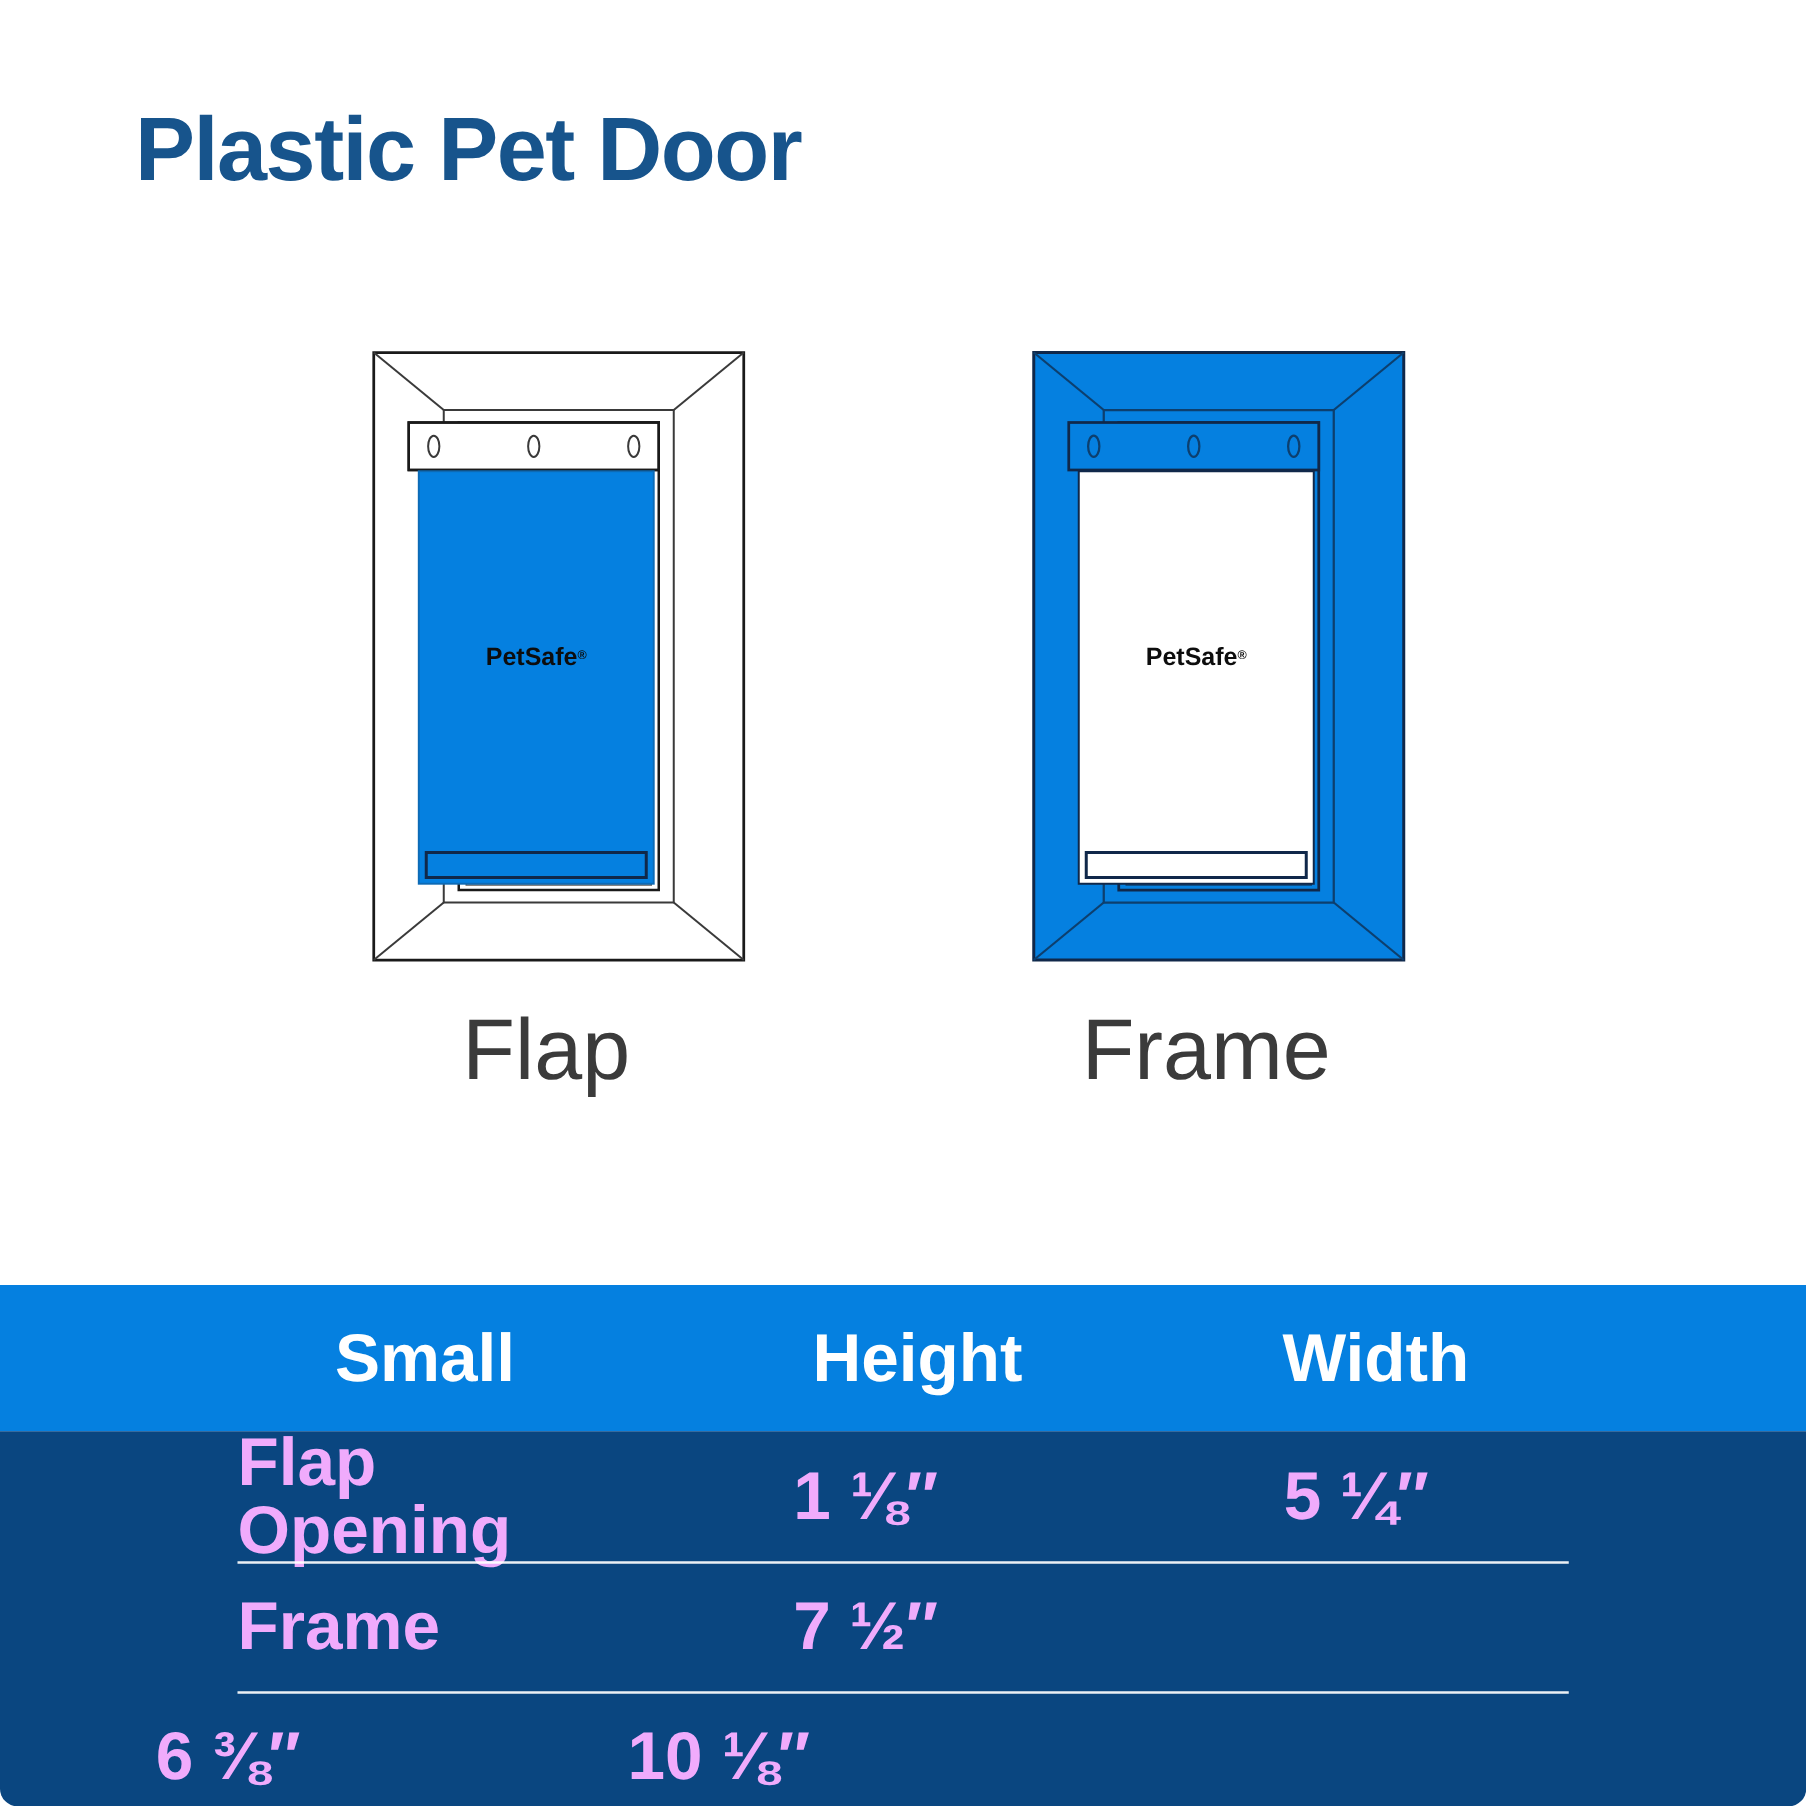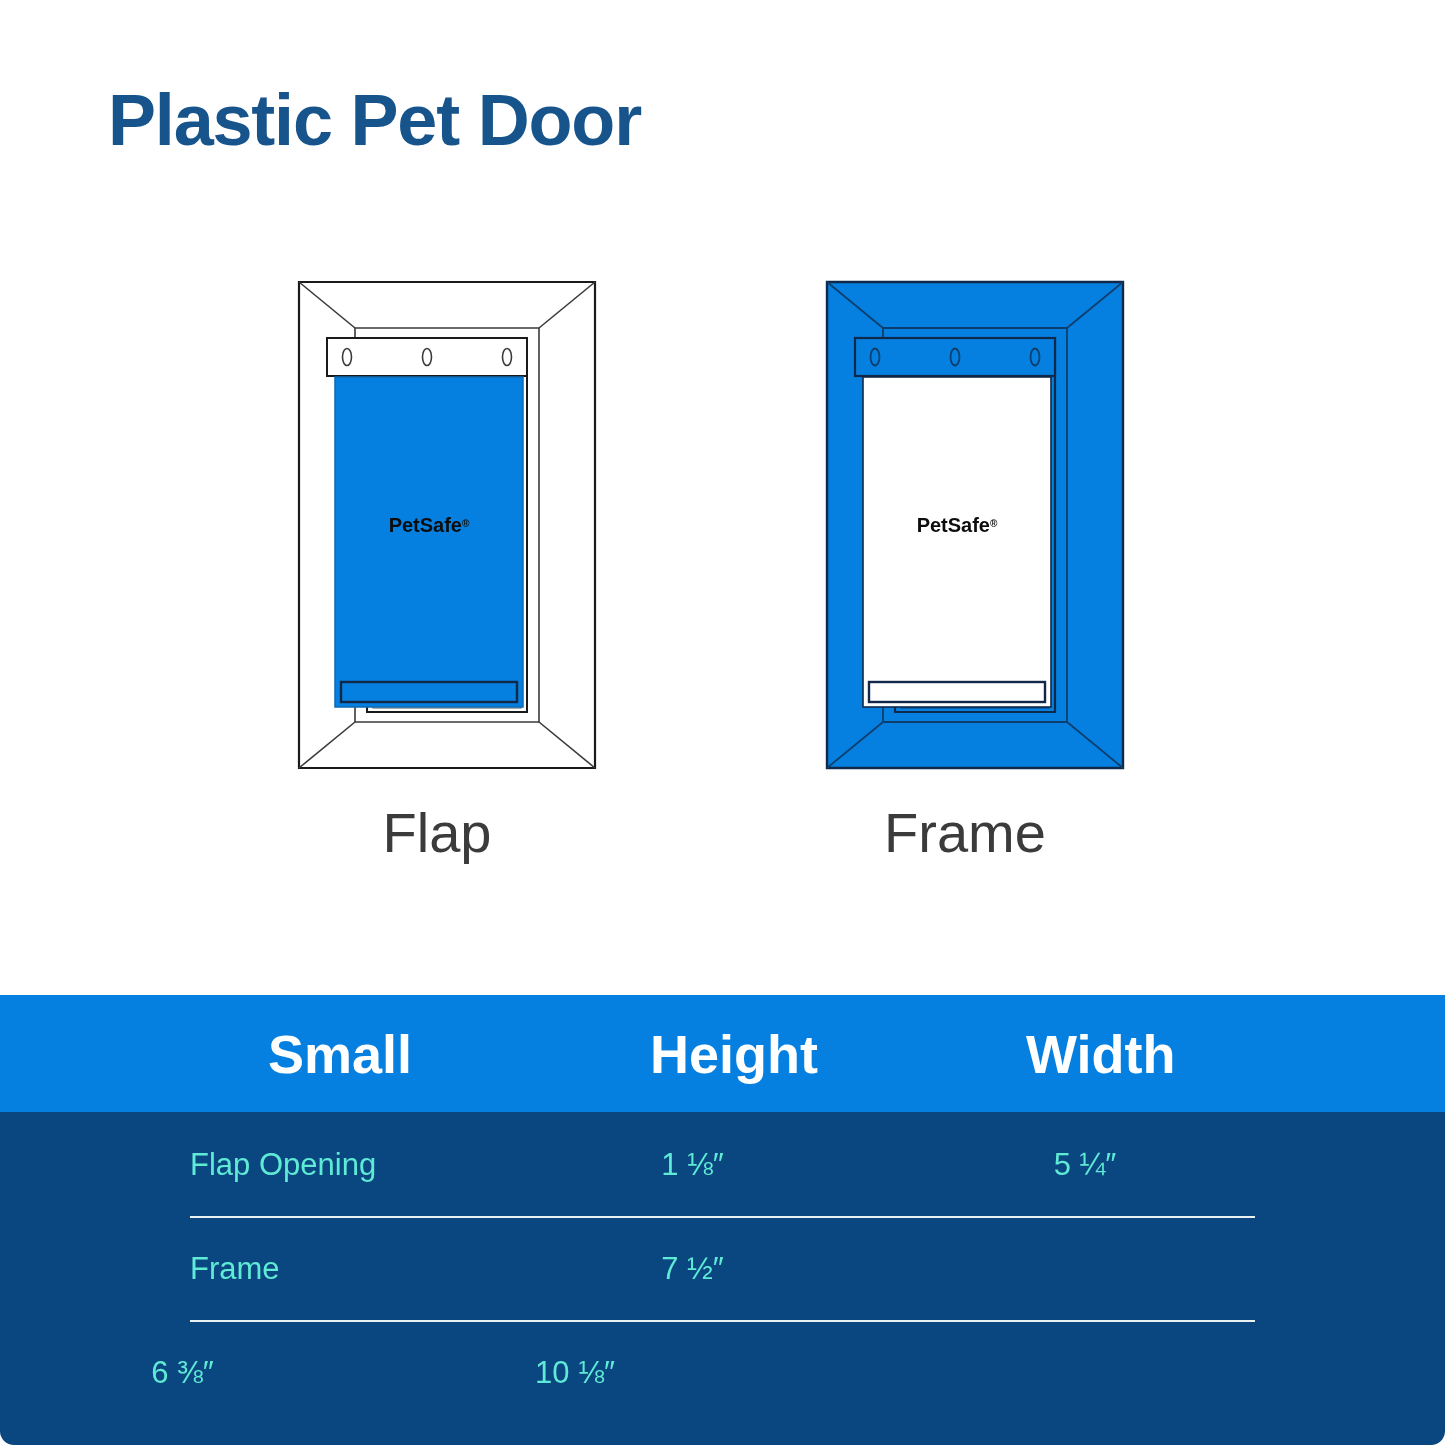--- a/index.html
+++ b/index.html
@@ -54,38 +54,39 @@
     display: block;
     width: 380px;
     height: 510px;
   }
   .illus-caption {
     position: absolute;
     top: 535px;
     left: 0;
     width: 380px;
     text-align: center;
-    font-size: 56px;
+    font-size: 69px;
     color: #3b3b3b;
     line-height: 1;
   }
 
   
   .spec-table {
     position: absolute;
     left: 0;
     top: 995px;
     width: 1445px;
     height: 450px;
   }
   .spec-head {
     position: relative;
     width: 100%;
     height: 117px;
     background: #0580e0;
+    margin-top: 33px;
   }
   .spec-body {
     position: relative;
     width: 100%;
     height: 333px;
     background: #0a4680;
   }
   .spec-row {
     position: relative;
     display: flex;
@@ -116,23 +117,23 @@
   .spec-head .cell {
     color: #ffffff;
     font-size: 54px;
     font-weight: bold;
   }
   .spec-head .cell-label { padding-left: 268px; }
   .spec-head .cell-width { width: 365px; text-align: left; padding-left: 96px;}
   .spec-head .cell-height { width: 420px; text-align: left; padding-left: 140px;}
 
   .spec-body .cell {
-    color: #5eead4;
-    font-size: 31px;
-    font-weight: normal;
+    color: #f0abfc;
+    font-size: 54px;
+    font-weight: bold;
   }
 
   .row-divider {
     position: absolute;
     left: 190px;
     width: 1065px;
     height: 2px;
     background: #ffffff;
     opacity: 0.92;
   }

